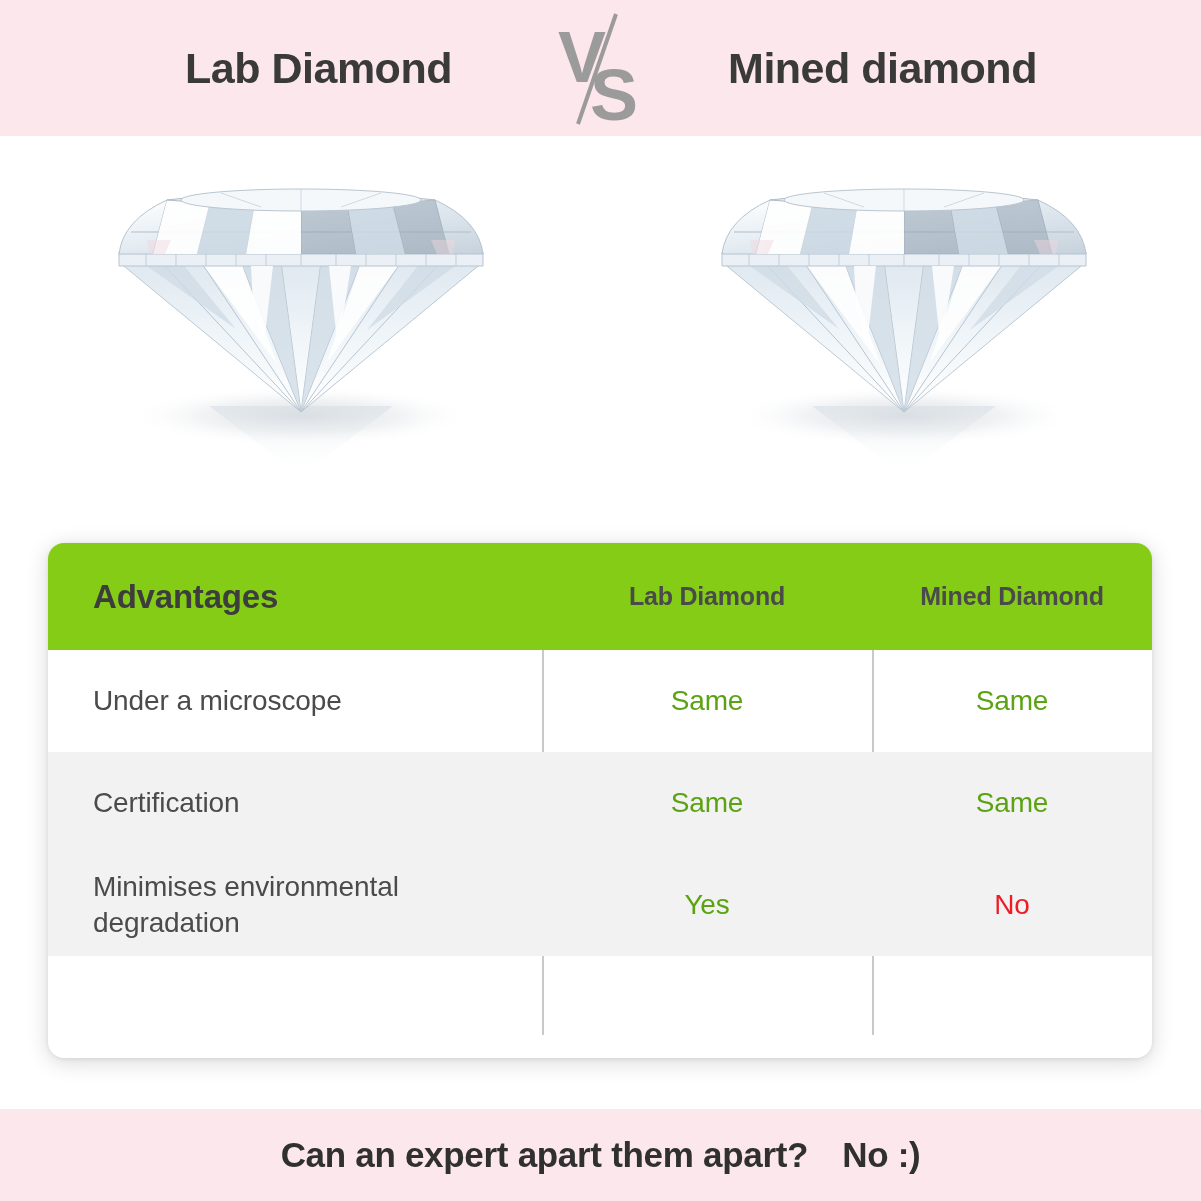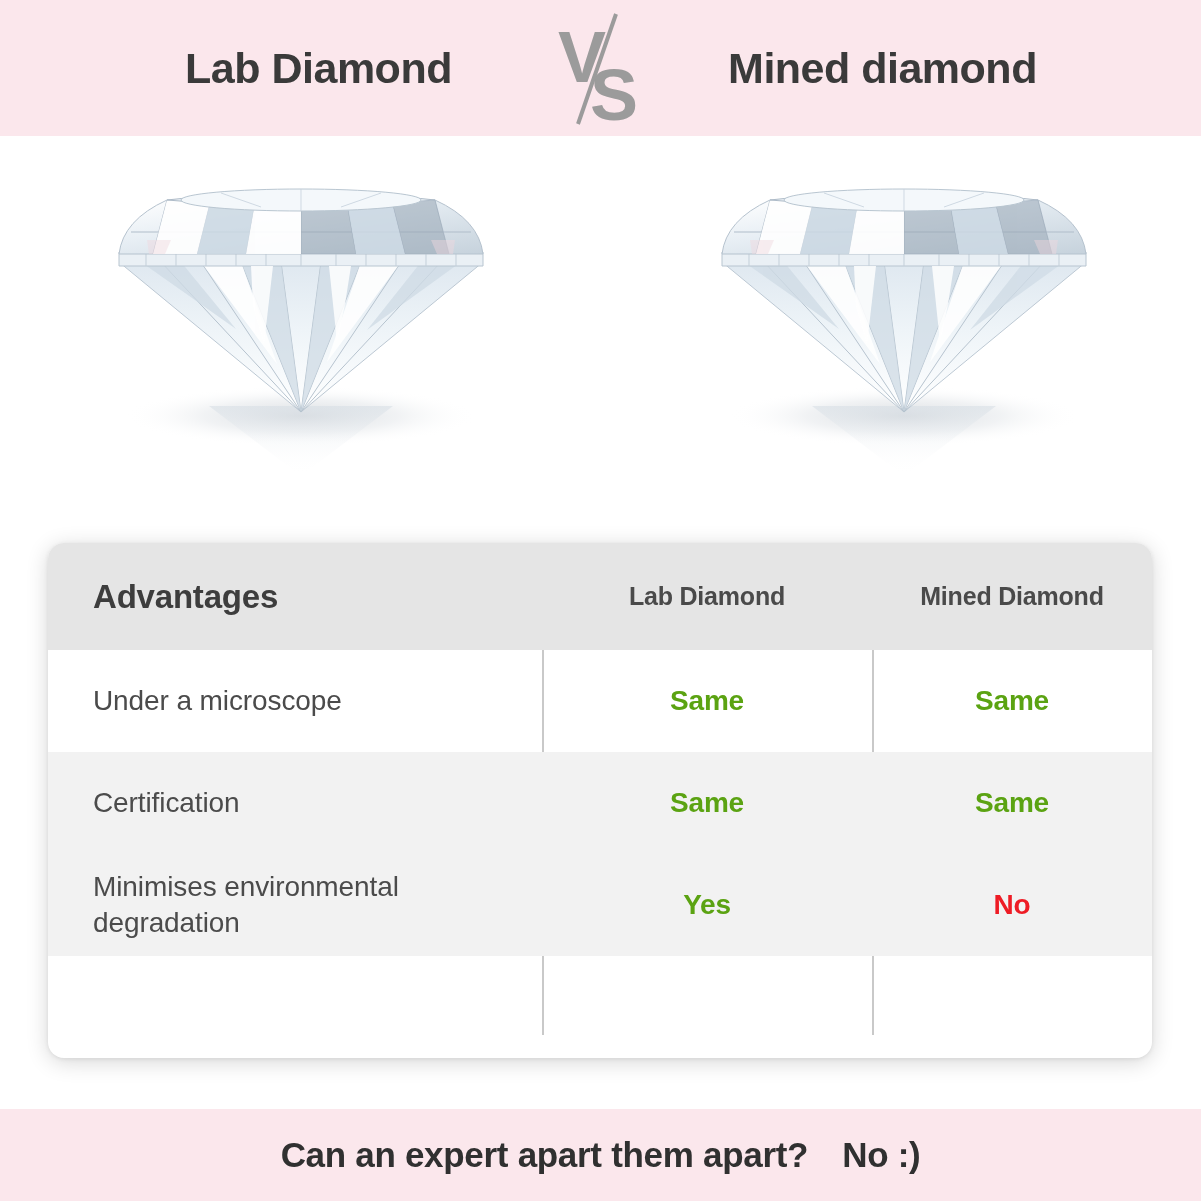--- a/index.html
+++ b/index.html
@@ -100,31 +100,31 @@
     display: flex;
     position: relative;
     box-sizing: border-box;
   }
   .row .c1 { width: 494px; box-sizing: border-box; padding-left: 45px; display: flex; align-items: center; }
   .row .c2 { width: 330px; box-sizing: border-box; display: flex; align-items: center; justify-content: center; }
   .row .c3 { width: 280px; box-sizing: border-box; display: flex; align-items: center; justify-content: center; }
 
   .row-header {
     height: 107px;
-    background: #e5e5e5;
+    background: #84cc16;
   }
   .row-header .c1 { font-size: 33px; font-weight: bold; color: #3d3d3d; letter-spacing: -0.2px; }
   .row-header .c2,
   .row-header .c3 { font-size: 25px; font-weight: bold; color: #4a4a4a; letter-spacing: -0.2px; }
 
   .row-body { height: 102px; justify-content: center; }
   .row-body.alt { background: #f2f2f2; }
   .row-body .c1 { font-size: 28px; color: #4b4b4b; line-height: 1.30; letter-spacing: -0.1px; }
   .row-body .c2,
-  .row-body .c3 { font-size: 28px; font-weight: bold; letter-spacing: -0.2px; }
+  .row-body .c3 { font-size: 28px; font-weight: normal; letter-spacing: -0.2px; }
 
   .row-body.last { height: 102px; }
 
   .val-good { color: #5ba312; }
   .val-bad  { color: #ee1c25; }
 
   
   .divider {
     position: absolute;
     top: 25px;

